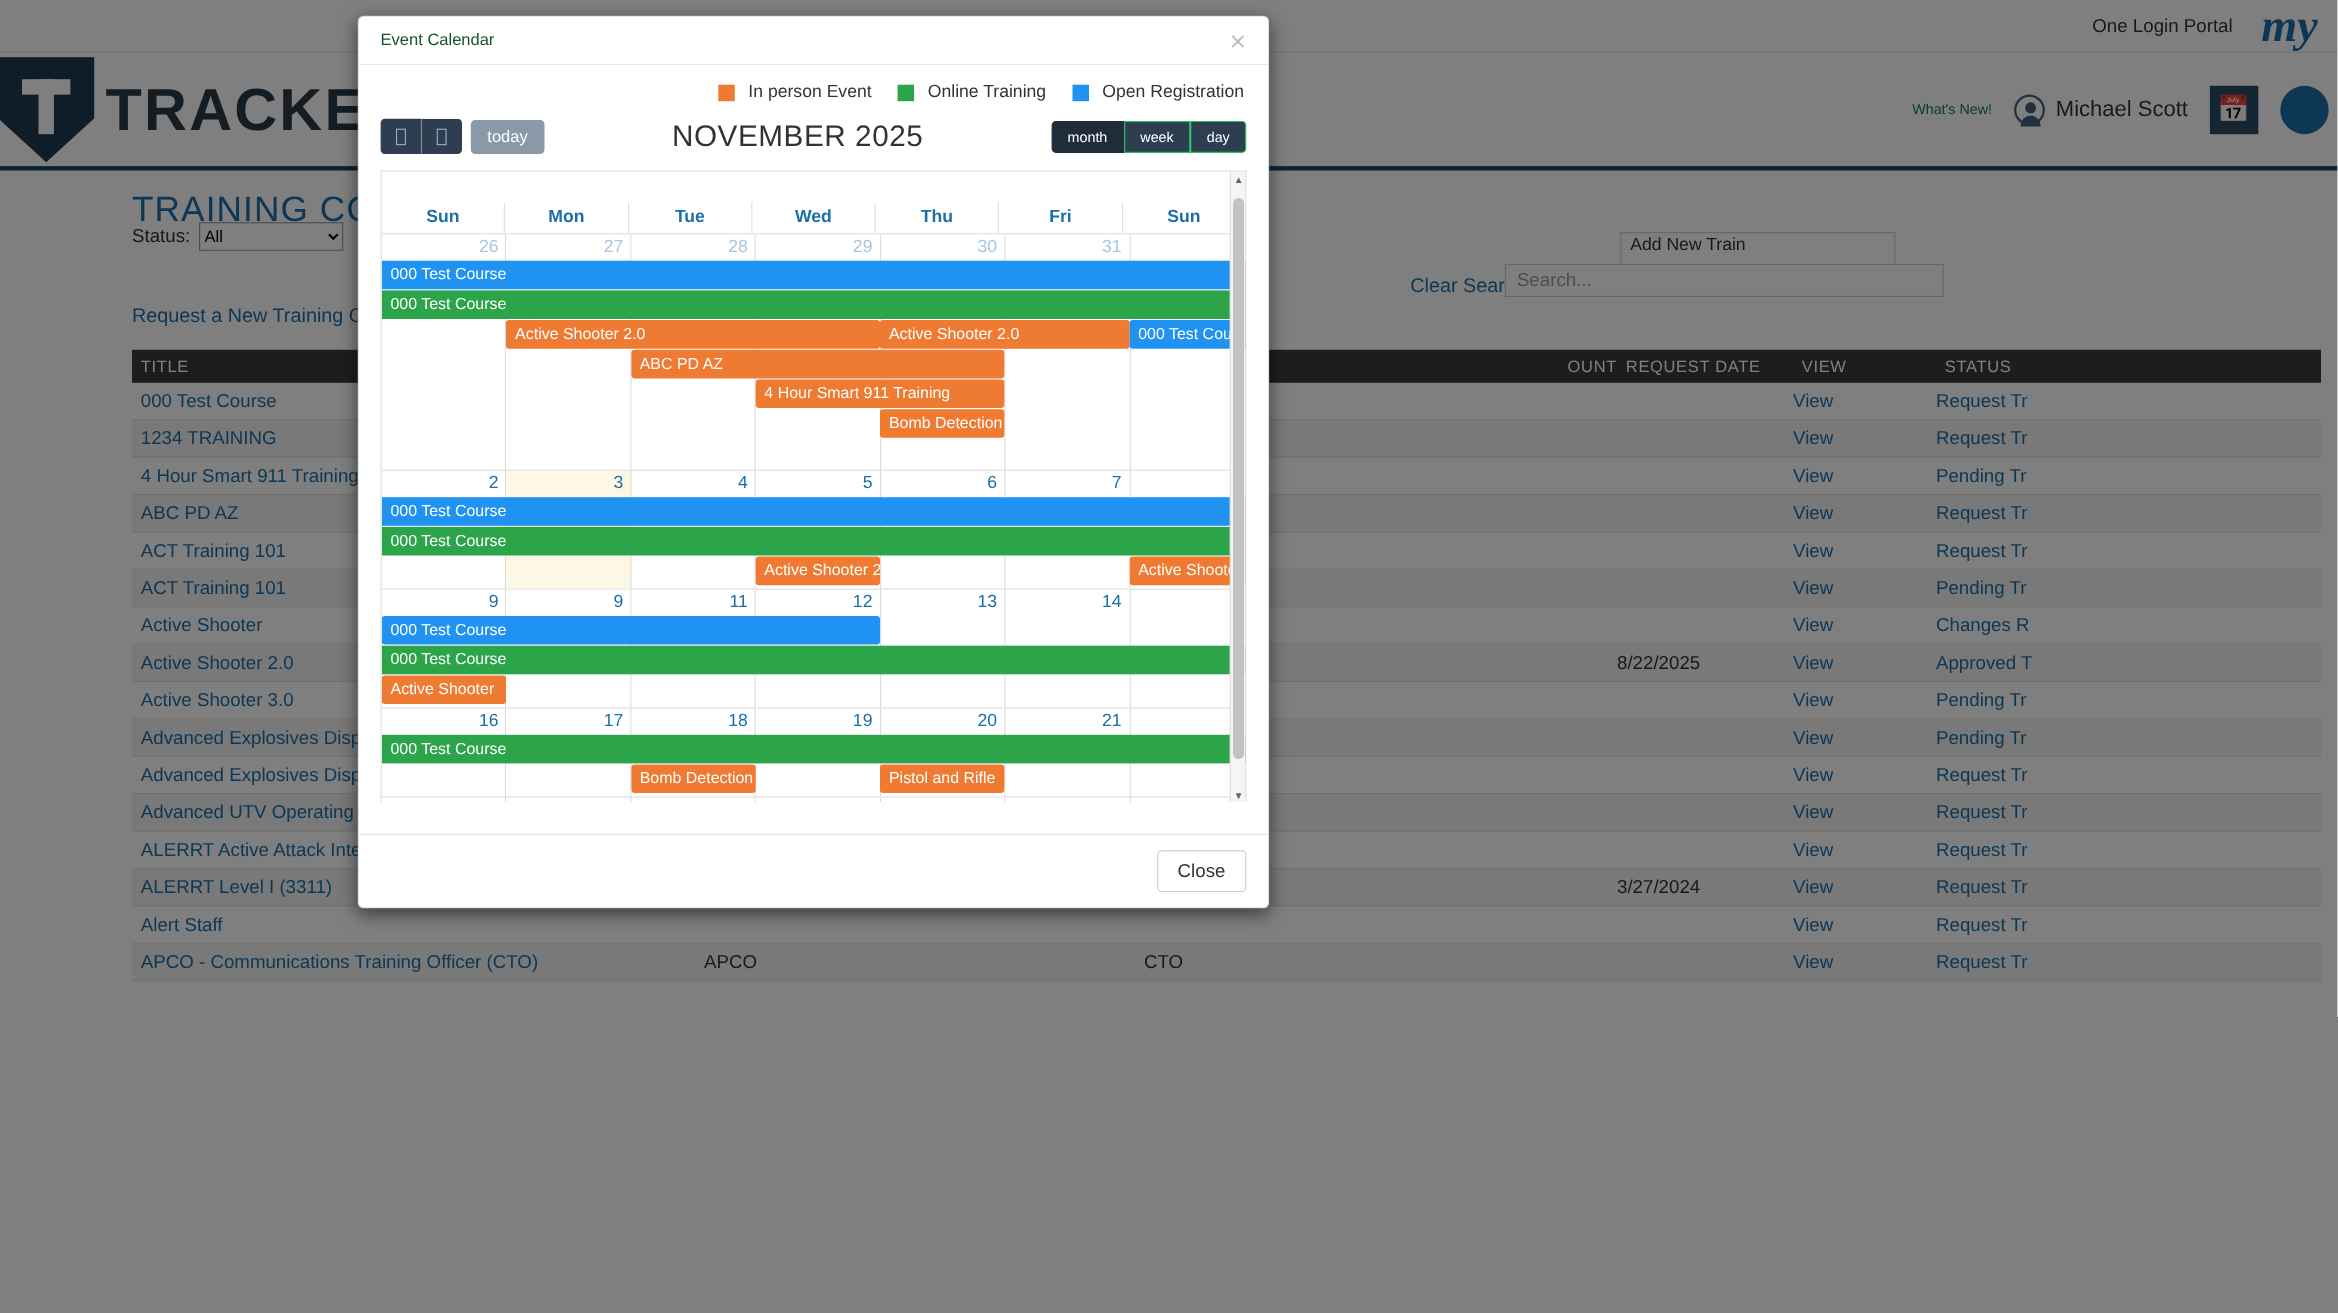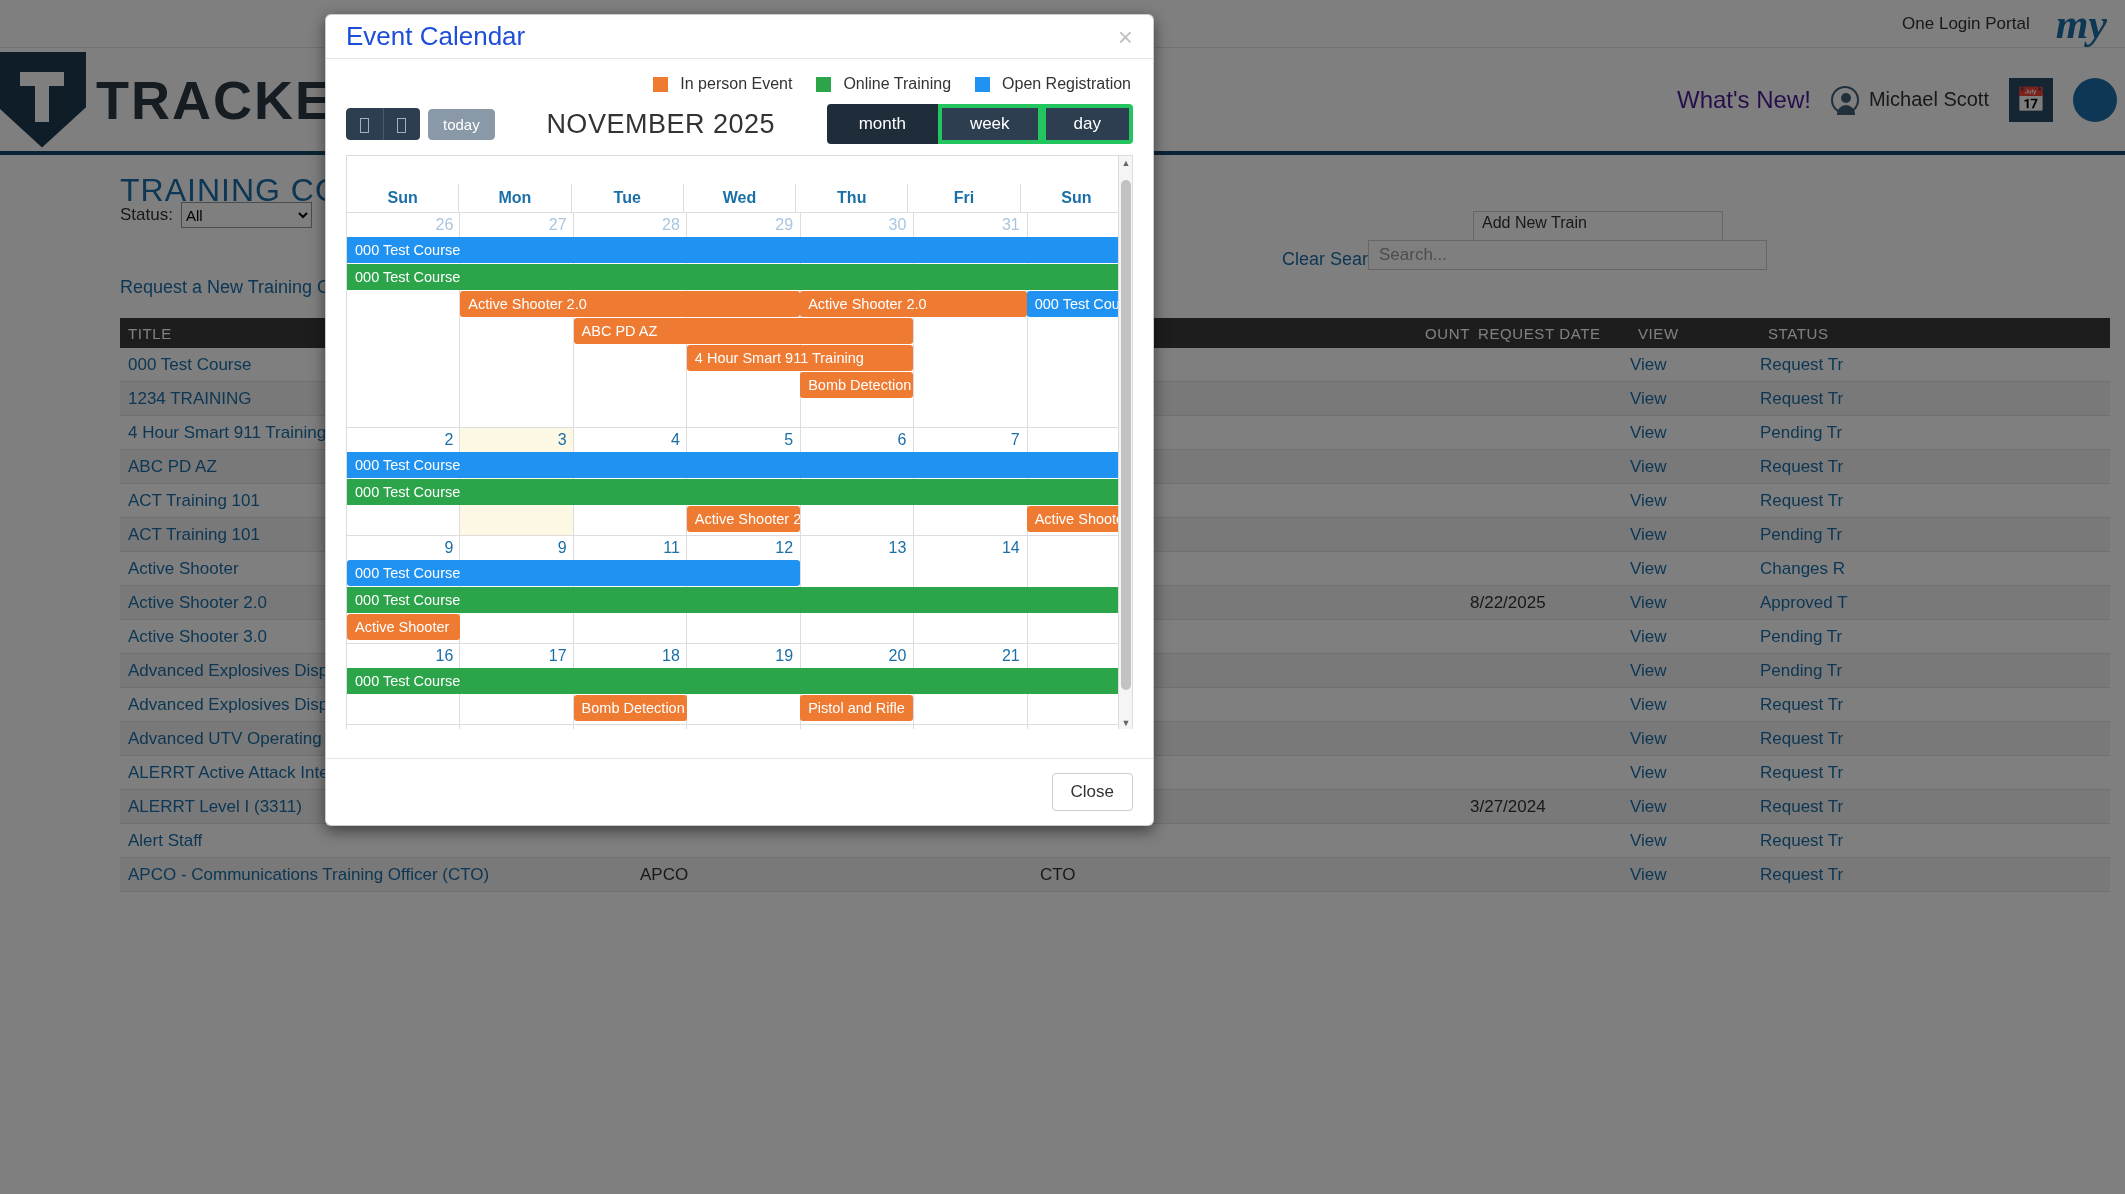--- a/index.html
+++ b/index.html
@@ -49,21 +49,21 @@
     background:#ffffff; z-index:2;
   }
   .bg-tracker {
     font-size:54px; font-weight:bold; letter-spacing:2px;
     color:#2b3a45; margin-left:10px;
   }
   .bg-nav { margin-left:55px; font-size:24px; color:#1b6fa8; letter-spacing:1px; }
   .bg-right-nav {
     margin-left:auto; display:flex; align-items:center; gap:20px; padding-right:8px;
   }
-  .bg-whatsnew { font-size:24px; color:#4c1d95;margin-left:24px; }
+  .bg-whatsnew { font-size:13px; color:#0f766e;margin-left:24px; }
   .bg-user { display:flex; align-items:center; gap:10px; font-size:20px; color:#333; }
   .bg-avatar {
     width:28px; height:28px; border-radius:50%; border:2px solid #44617a;
     position:relative;
   }
   .bg-avatar:before{
     content:""; position:absolute; left:8px; top:5px; width:10px; height:10px;
     border-radius:50%; background:#44617a;
   }
   .bg-avatar:after{
@@ -134,21 +134,21 @@
   .modal {
     position:absolute; left:325px; top:14px; width:829px; height:812px;
     background:#ffffff; border:1px solid rgba(0,0,0,.2); border-radius:6px;
     box-shadow:0 5px 15px rgba(0,0,0,.5);
     display:flex; flex-direction:column;
   }
   .modal-header {
     height:44px; border-bottom:1px solid #e5e5e5; padding:0 20px;
     display:flex; align-items:center; justify-content:space-between; flex:0 0 auto;
   }
-  .modal-title { font-size:26px; color:#1d4ed8; font-weight:normal; }
+  .modal-title { font-size:15px; color:#14532d; font-weight:normal; }
   .modal-close-x {
     font-size:26px; color:#000; opacity:.25; line-height:1; cursor:pointer;
     background:none; border:none; padding:0; font-family:"Liberation Sans", sans-serif;
   }
   .modal-body { flex:1 1 auto; padding:14px 20px 0 20px; overflow:hidden; }
   .modal-footer {
     flex:0 0 auto; border-top:1px solid #e5e5e5; padding:14px 20px;
     display:flex; justify-content:flex-end;
   }
   .btn-close {
@@ -188,22 +188,22 @@
   }
   .tofu {
     display:inline-block; width:9px; height:15px;
     border:1px solid #9fb0c4; vertical-align:middle;
   }
   .fc-center-title {
     font-size:27px; color:#333; font-weight:normal; letter-spacing:.5px;
   }
   .fc-right { display:flex; }
   .fc-view-btn {
-    background:#2c3e50; color:#fff; border:4px solid #22c55e;
-    font-size:17px; padding:6px 28px; cursor:pointer;
+    background:#2c3e50; color:#fff; border:1px solid #22c55e;
+    font-size:13px; padding:6px 14px; cursor:pointer;
     font-family:"Liberation Sans", sans-serif;
   }
   .fc-view-btn:first-child { border-radius:4px 0 0 4px; }
   .fc-view-btn:last-child { border-radius:0 4px 4px 0; }
   .fc-view-btn.active { background:#1f2d3a; border-color:#1f2d3a; }
 
   
   .cal-wrap {
     border:1px solid #ddd; border-bottom:none; position:relative;
     height:574px; overflow:hidden; background:#fff;

